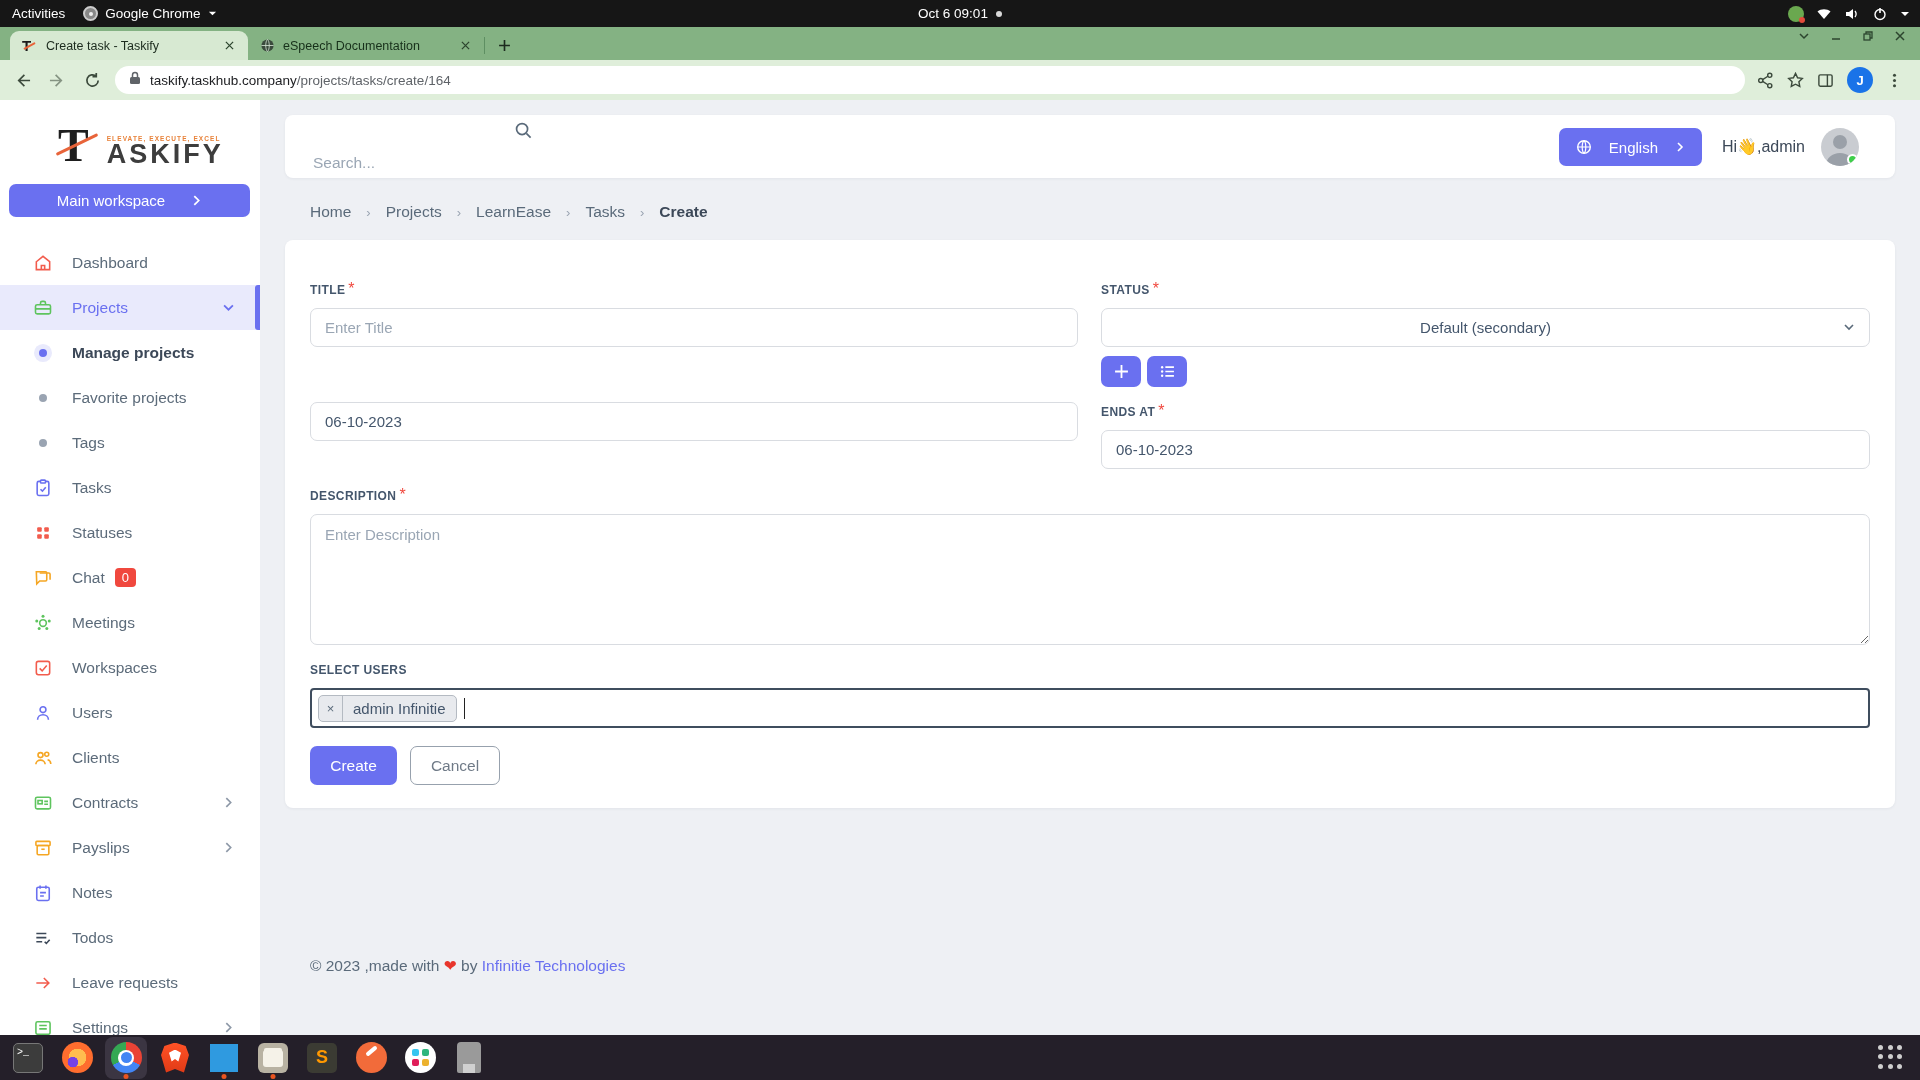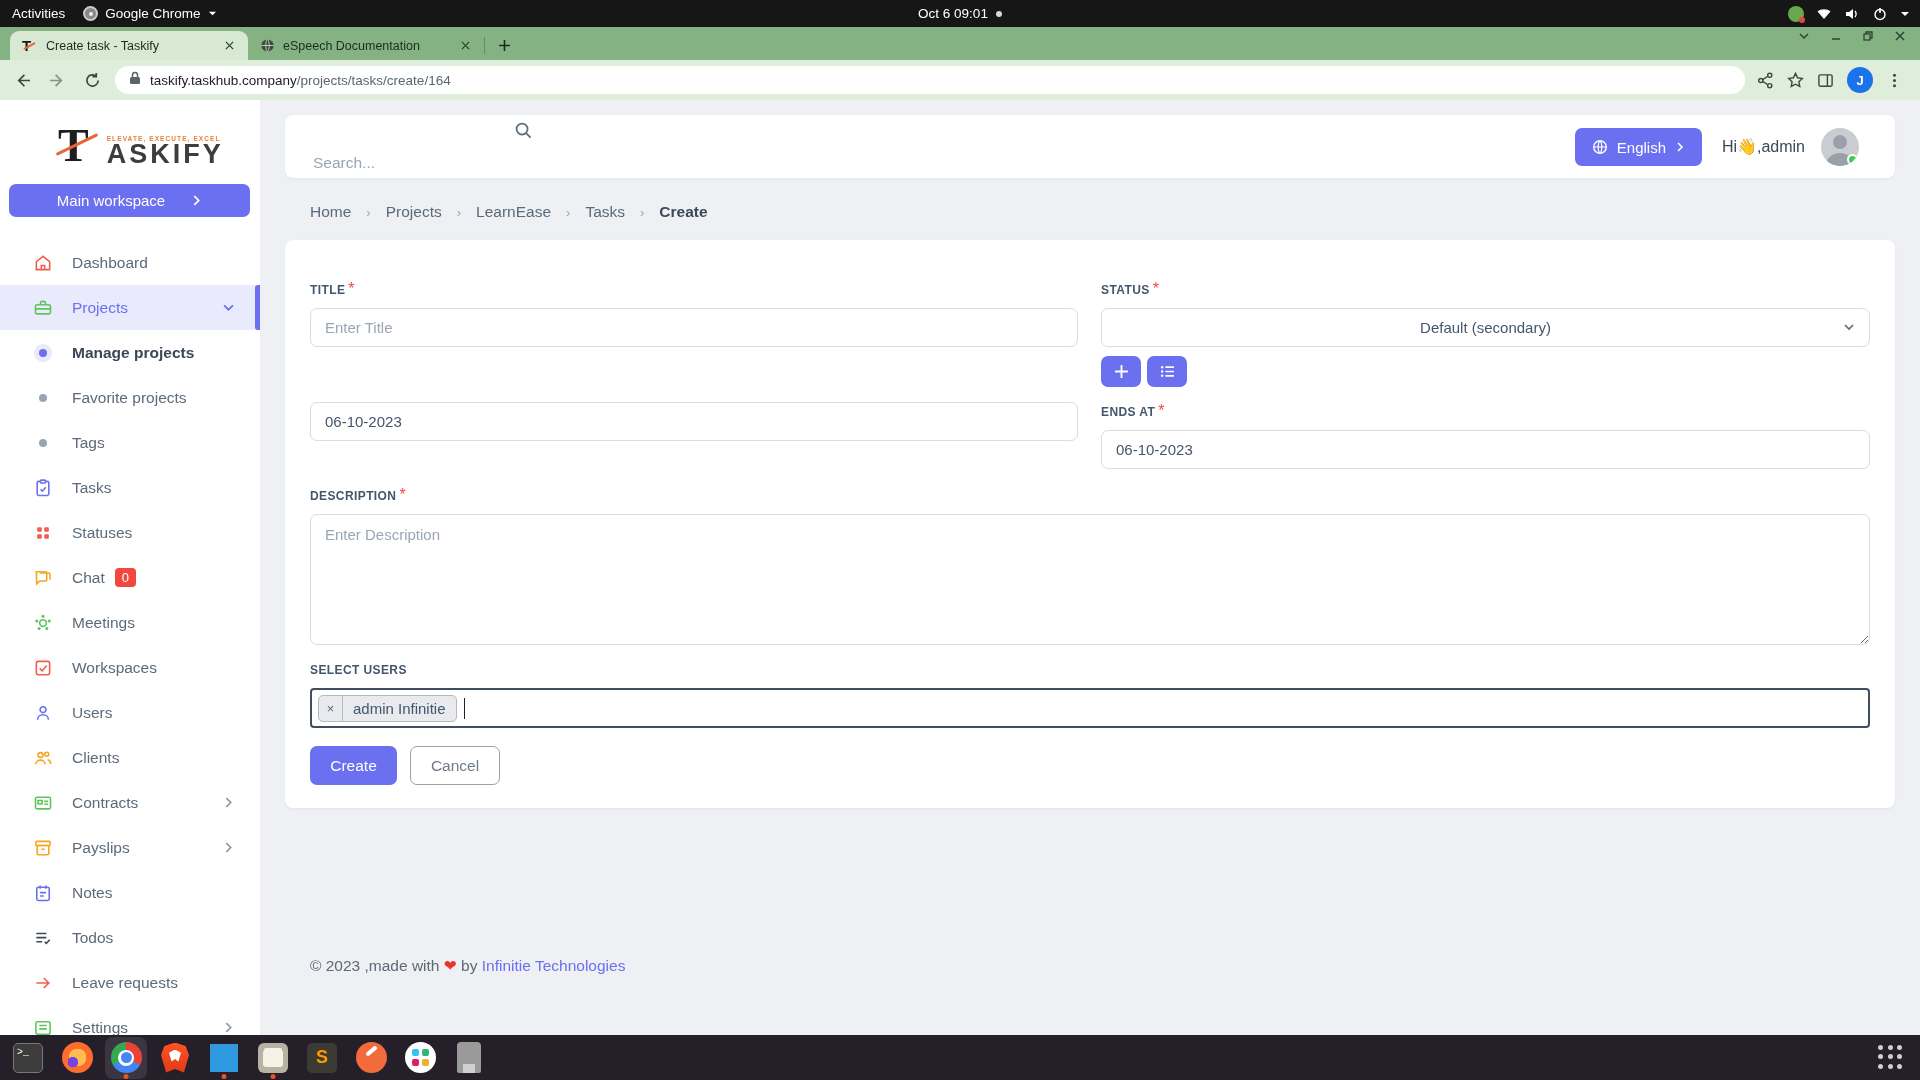--- a/index.html
+++ b/index.html
@@ -76,21 +76,21 @@
   .mi.bold-sub { color:#3c4858; font-weight:700; }
   .badge-red { background:#f0483e; color:#fff; font-size:13px; border-radius:4px; padding:2px 7px; margin-left:10px; }
   .c-red { color:#f25c4d; } .c-green { color:#5ec45e; } .c-purple { color:#6a70f0; } .c-orange { color:#f5a623; } .c-dark { color:#3c4858; }
 
   
   #header-card { position:absolute; left:285px; top:15px; width:1610px; height:63px; background:#fff; border-radius:8px; box-shadow:0 1px 3px rgba(40,50,70,.06); display:flex; align-items:center; }
   #search-wrap { display:flex; align-items:center; margin-left:28px; gap:14px; color:#5a6a7a;flex-direction:column; }
   #search-wrap svg { width:19px; height:19px; }
   #search-input { border:none; outline:none; font-size:15.5px; width:420px; color:#3c4858; font-family:inherit; background:transparent; }
   #search-input::placeholder { color:#9aa6b4; }
-  #lang-btn { position:absolute; right:193px; top:13px; height:38px; padding:0 17px; background:#6a70f0; border:none; border-radius:7px; color:#fff; font-size:15px; display:flex; align-items:center; gap:9px; cursor:pointer; font-family:inherit; }
+  #lang-btn { position:absolute; right:193px; top:13px; height:38px; padding:0 17px; background:#6a70f0; border:none; border-radius:7px; color:#fff; font-size:15px; display:flex; align-items:center; gap:17px; cursor:pointer; font-family:inherit; }
   #lang-btn svg.globe { width:16px; height:16px; }
   #lang-btn svg.chev { width:10px; height:10px; }
   #greeting { position:absolute; right:90px; top:22px; font-size:16px; color:#3c4858; }
   #avatar { position:absolute; right:36px; top:13px; width:38px; height:38px; border-radius:50%; background:#c9ccd1; overflow:hidden; }
   #avatar svg { width:38px; height:38px; }
   #avatar .status { position:absolute; right:1px; bottom:1px; width:11px; height:11px; border-radius:50%; background:#3ecf4a; border:2px solid #fff; }
 
   
   #breadcrumb { position:absolute; left:310px; top:103px; display:flex; align-items:center; gap:15px; font-size:15.5px; color:#5a6a7a; }
   #breadcrumb .sep { color:#9aa4b2; font-size:13px; }

